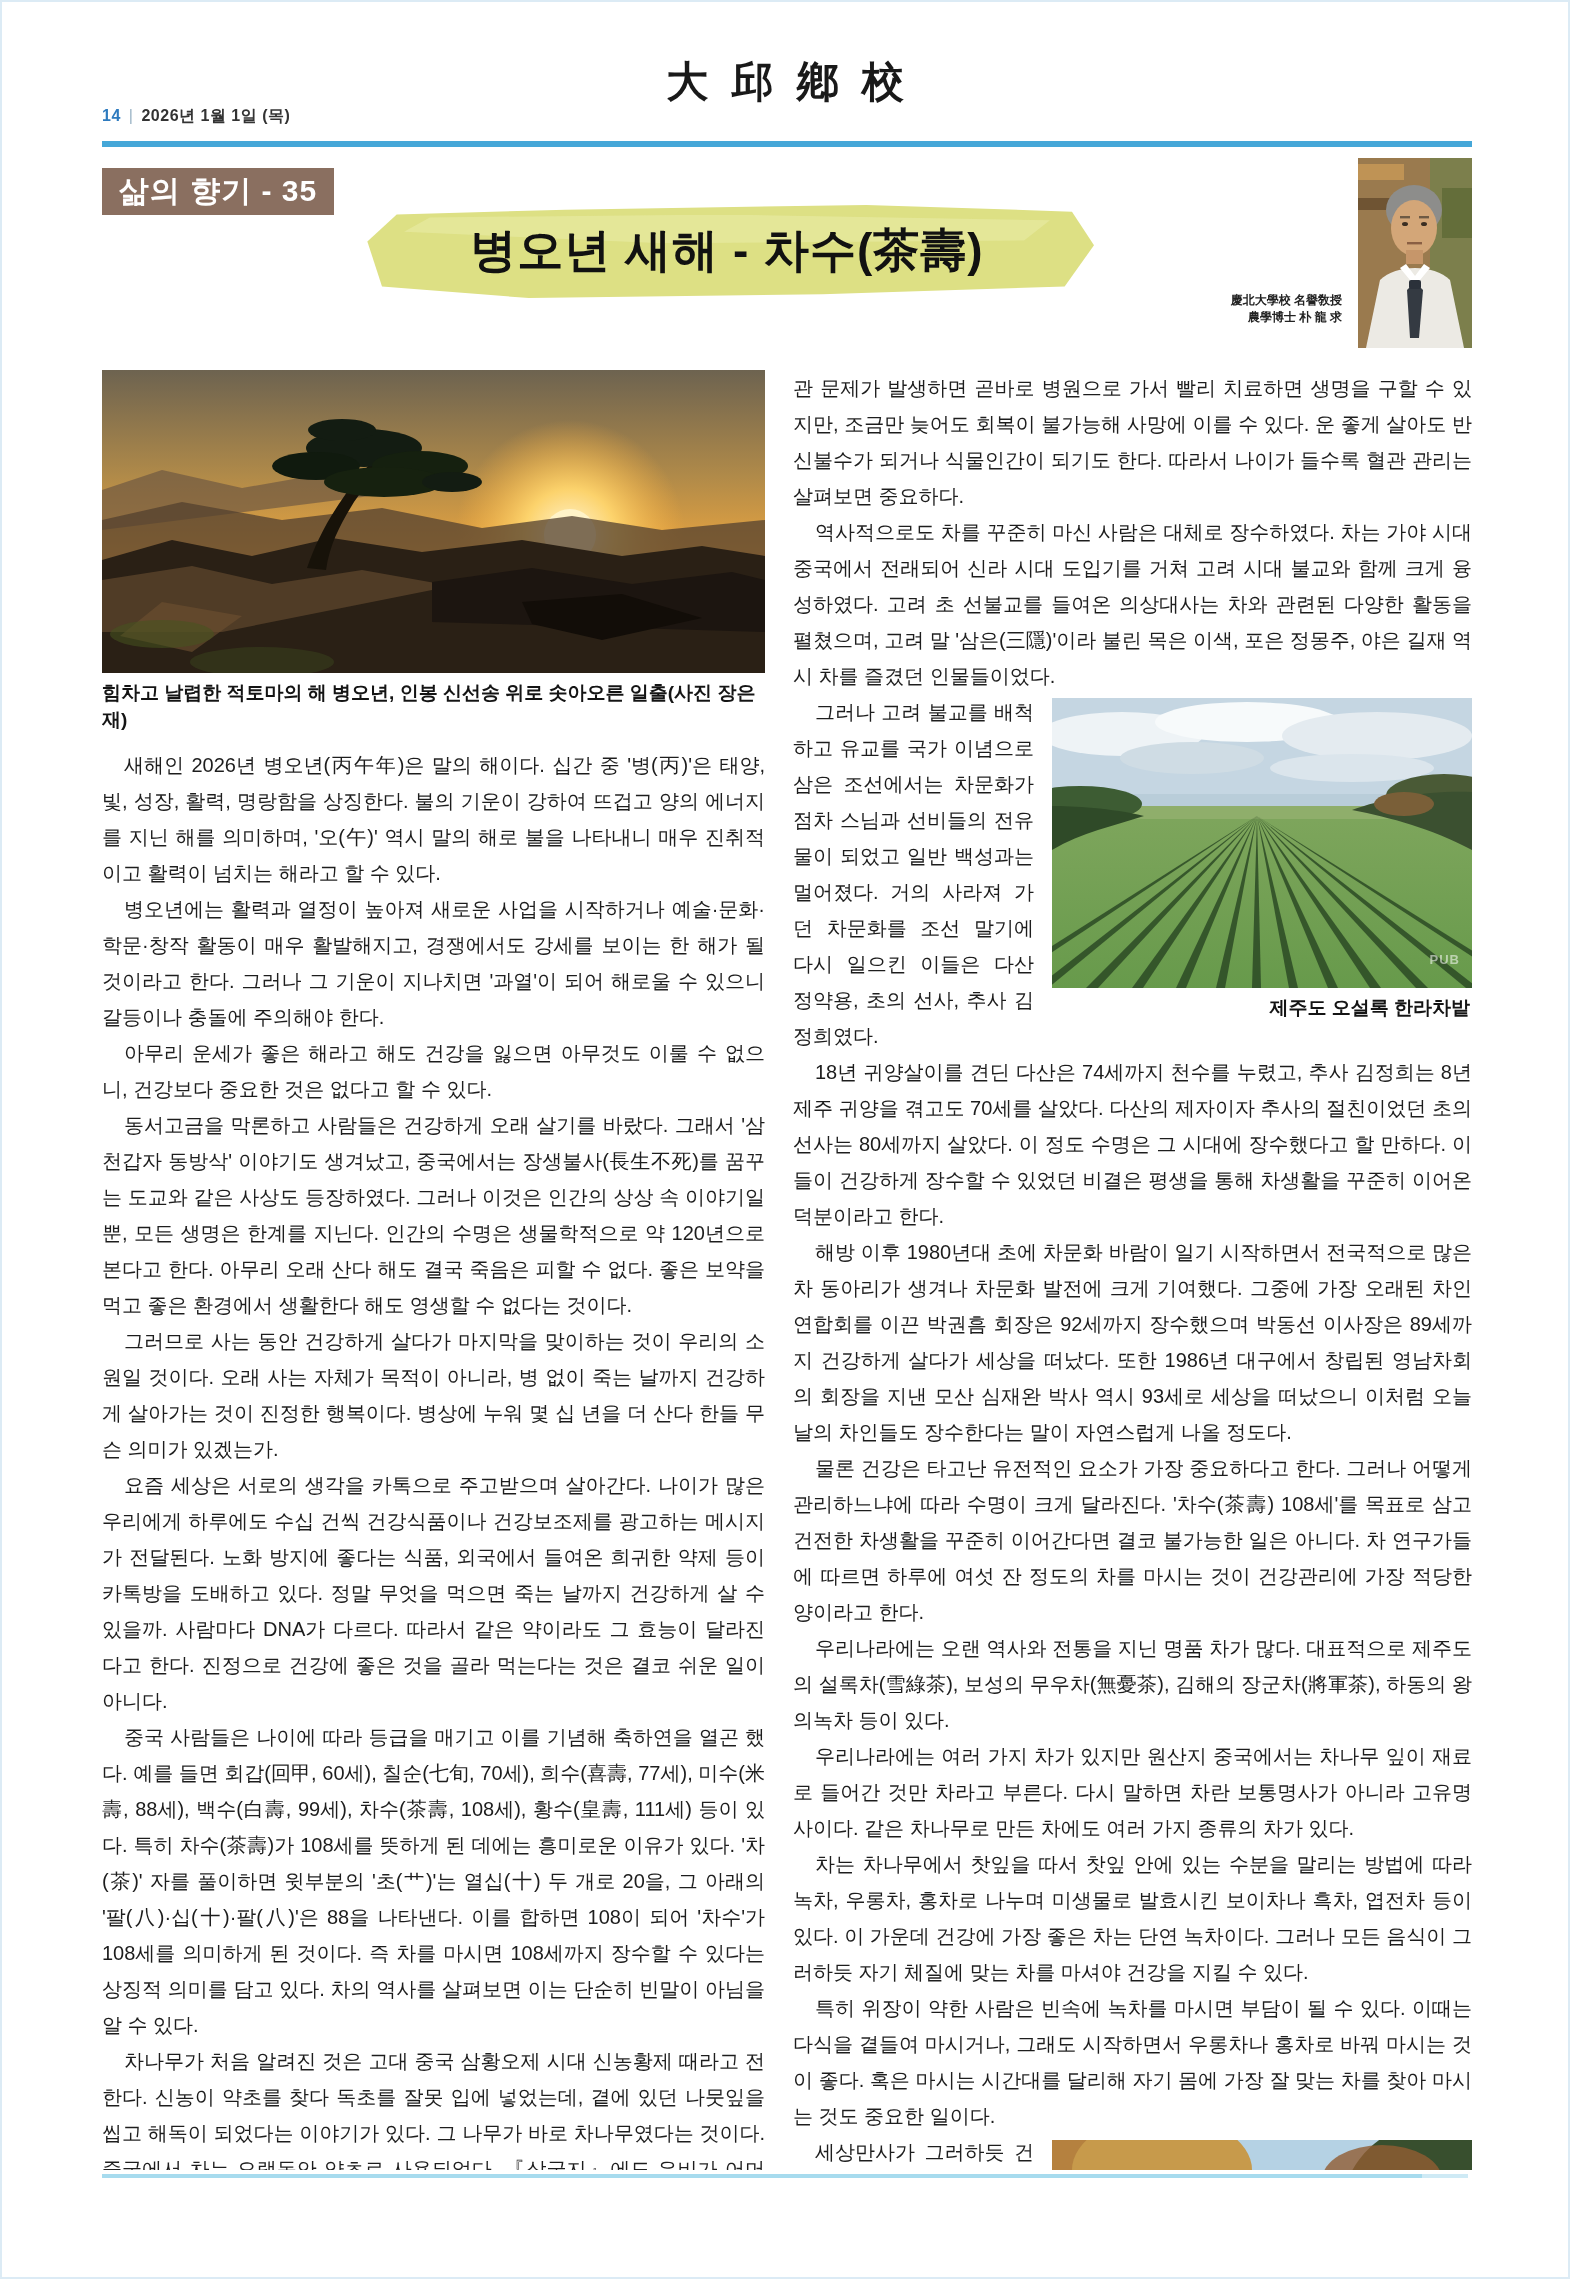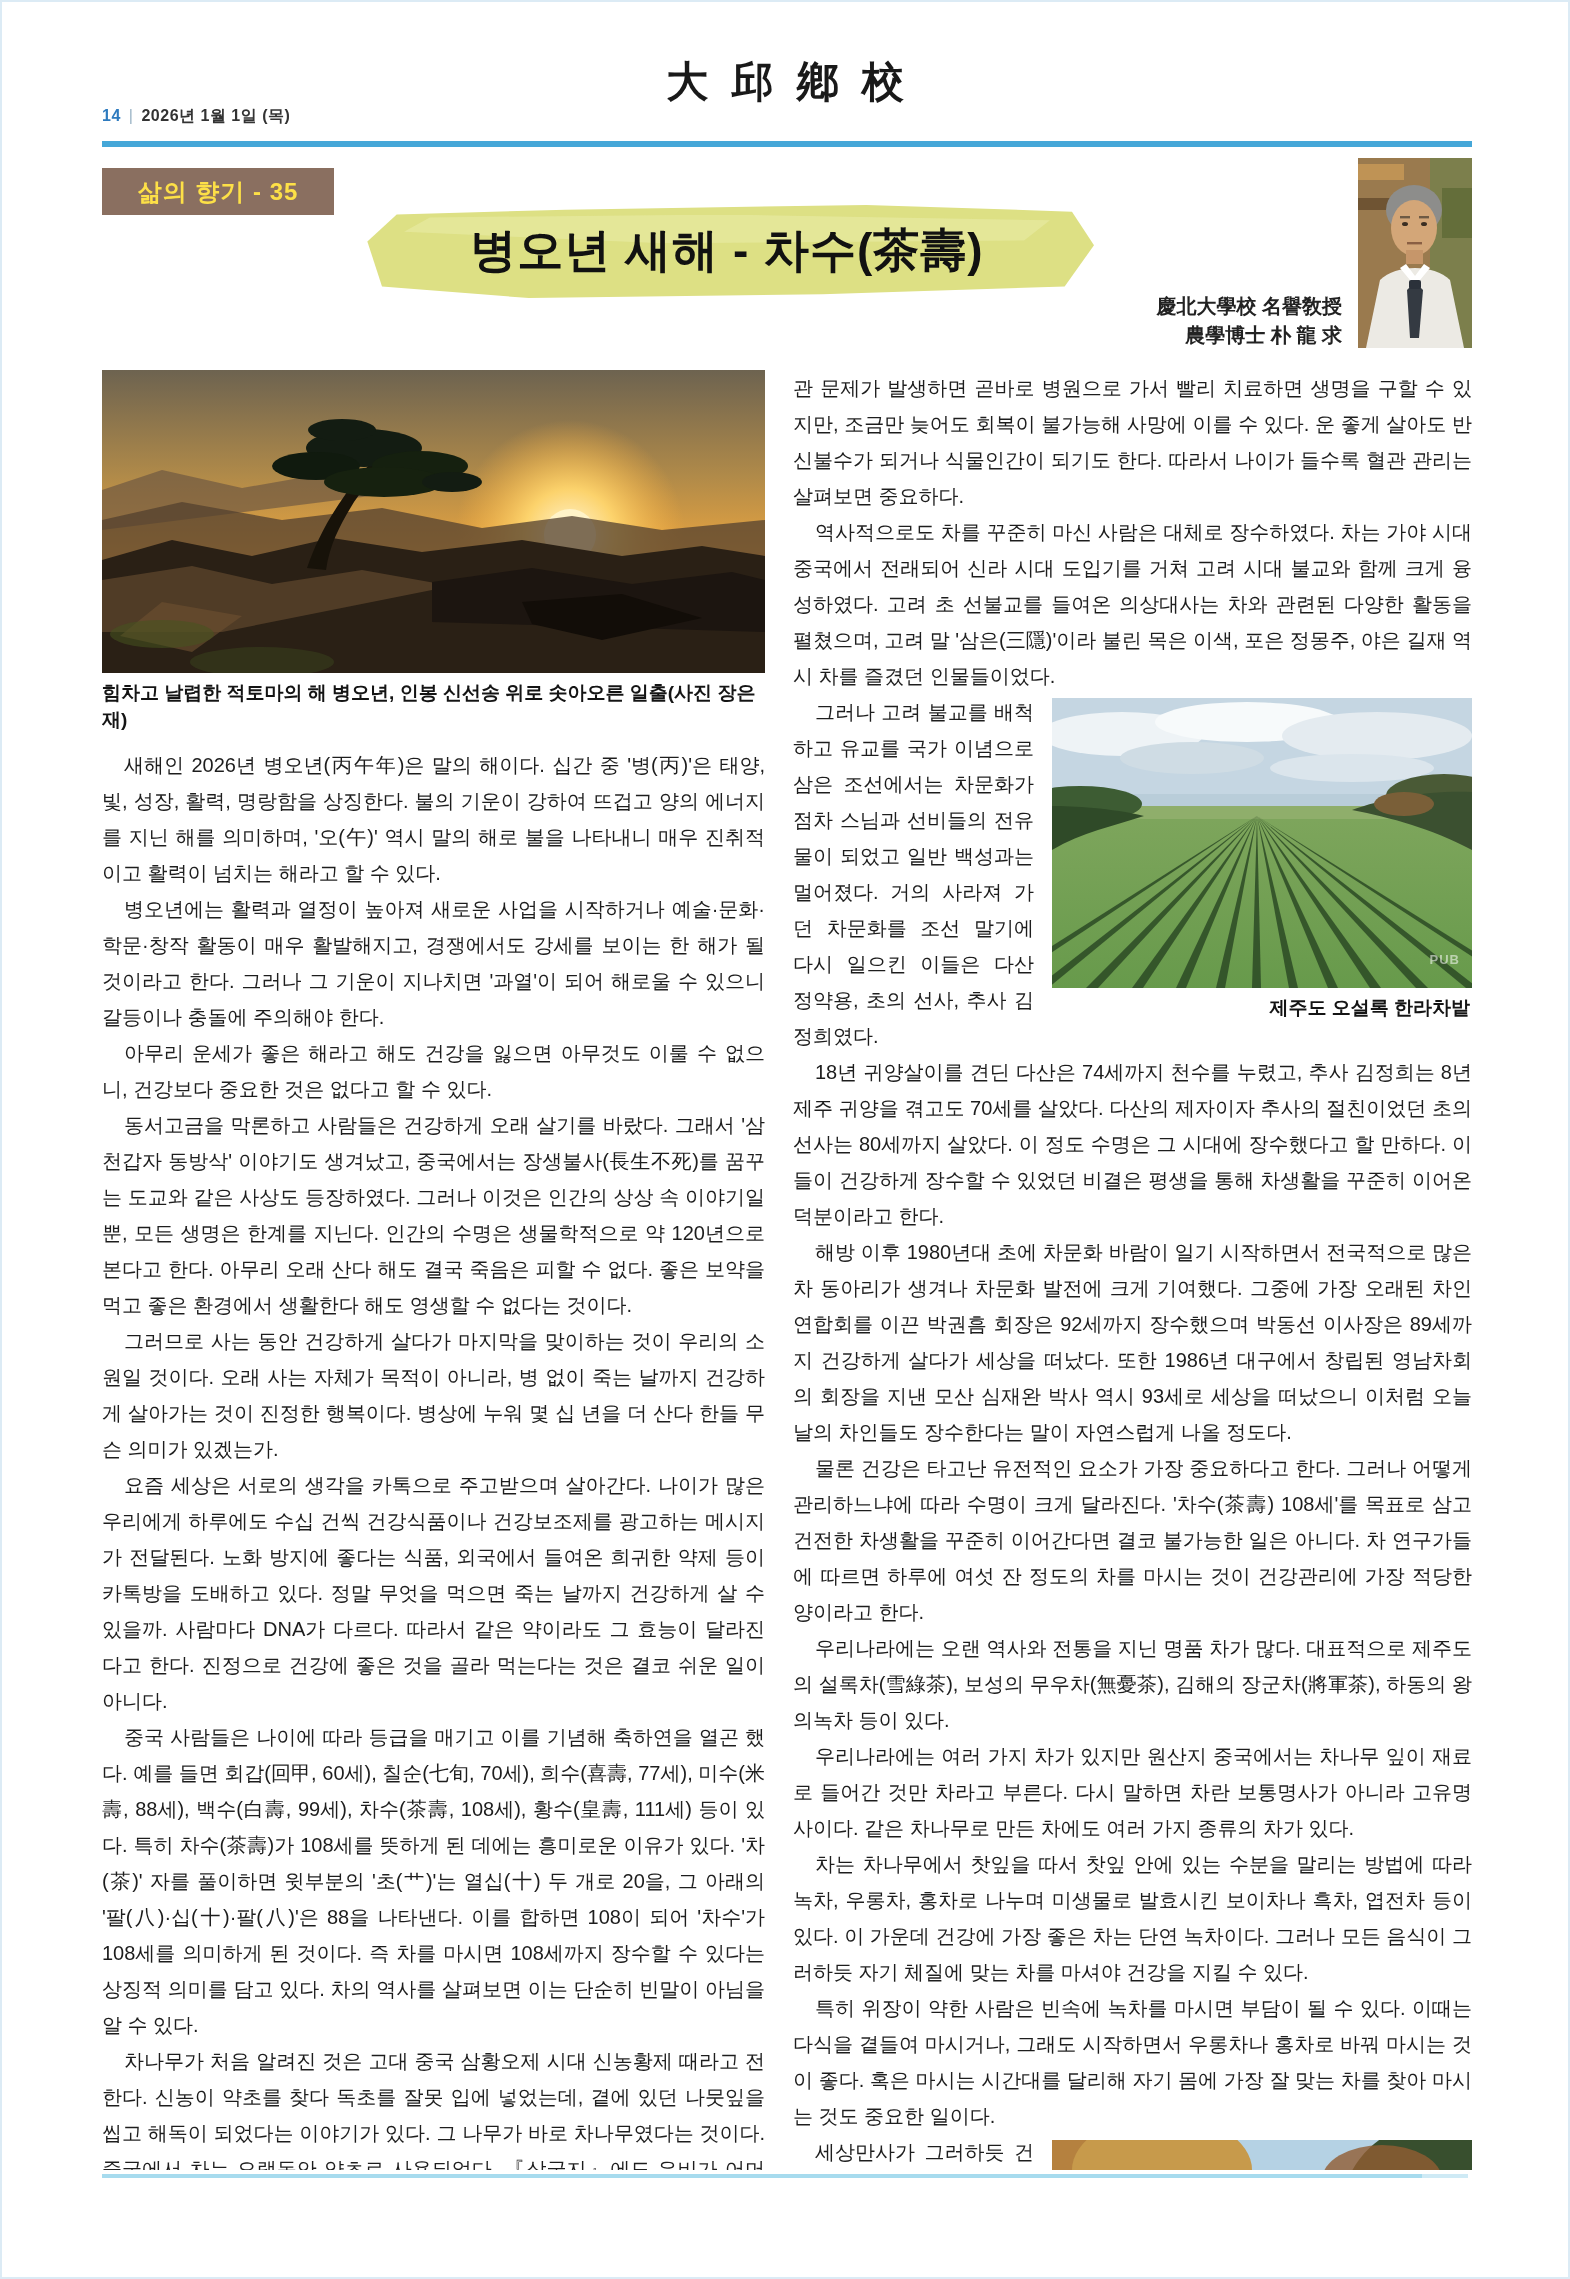--- a/index.html
+++ b/index.html
@@ -15,38 +15,38 @@
   .page-info .date{color:#333;}
   .masthead{
     position:absolute;left:0;right:0;top:52px;text-align:center;margin:0;
     font-family:"DejaVu Serif","Liberation Serif",serif;font-size:42px;font-weight:bold;
     letter-spacing:.55em;text-indent:.55em;color:#191919;
   }
   .header-rule{position:absolute;left:100px;top:139px;width:1370px;height:6px;background:#45a7d8;}
   
   .badge{
     position:absolute;left:100px;top:166px;width:232px;height:47px;background:#8a6f60;
-    color:#fde047;font-size:24px;font-weight:bold;display:flex;align-items:center;justify-content:center;
+    color:#ffffff;font-size:30px;font-weight:bold;display:flex;align-items:center;justify-content:center;
     letter-spacing:1px;
   }
   .title-wrap{position:absolute;left:358px;top:201px;width:734px;height:96px;}
   .title-highlight{
     position:absolute;inset:0;background:#dde084;
     clip-path:polygon(1% 40%,5% 12%,28% 7%,69% 2%,97% 9%,100% 44%,96% 87%,63% 95%,23% 99%,3% 87%);
   }
   .title-highlight::after{
     content:"";position:absolute;left:6%;top:12%;width:88%;height:30%;background:#e9ecaa;opacity:.55;
     clip-path:polygon(0 60%,4% 10%,50% 0,100% 20%,96% 90%,40% 100%);
   }
   .article-title{
     position:absolute;inset:0;display:flex;align-items:center;justify-content:center;margin:0;
     font-size:46px;font-weight:bold;color:#111;letter-spacing:1px;
   }
   .author-box{position:absolute;left:1060px;top:290px;width:280px;text-align:right;
-    font-size:20px;font-weight:bold;line-height:1.45;color:#222;}
+    font-size:12px;font-weight:bold;line-height:1.45;color:#222;}
   .portrait{position:absolute;left:1356px;top:156px;width:114px;height:190px;overflow:hidden;}
   .portrait svg{display:block;width:100%;height:100%;}
   
   .columns{position:absolute;left:100px;top:368px;width:1370px;height:1800px;display:flex;gap:28px;overflow:hidden;}
   .col{font-size:20px;line-height:36px;text-align:justify;color:#1d1d1d;}
   .col.left{width:663px;flex:0 0 663px;}
   .col.right{width:679px;flex:0 0 679px;}
   .col p{margin:0;text-indent:22px;}
   .col p.cont{text-indent:0;}
   figure{margin:0;position:relative;}

